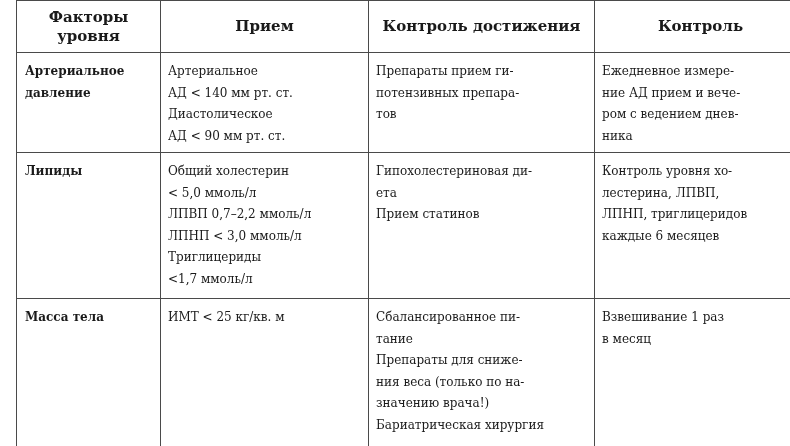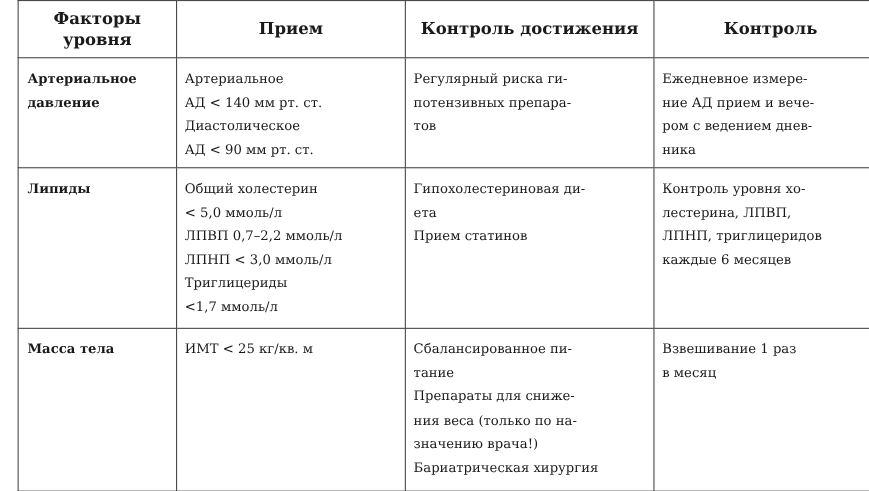--- a/index.html
+++ b/index.html
@@ -93,21 +93,21 @@
         <span class="line">Артериальное</span>
         <span class="line">давление</span>
       </td>
       <td>
         <span class="line">Артериальное</span>
         <span class="line">АД &lt; 140 мм рт. ст.</span>
         <span class="line">Диастолическое</span>
         <span class="line">АД &lt; 90 мм рт. ст.</span>
       </td>
       <td>
-        <span class="line">Регулярный риска ги-</span>
+        <span class="line">Препараты прием ги-</span>
         <span class="line">потензивных препара-</span>
         <span class="line">тов</span>
       </td>
       <td>
         <span class="line">Ежедневное измере-</span>
         <span class="line">ние АД прием и вече-</span>
         <span class="line">ром с ведением днев-</span>
         <span class="line">ника</span>
       </td>
     </tr>

